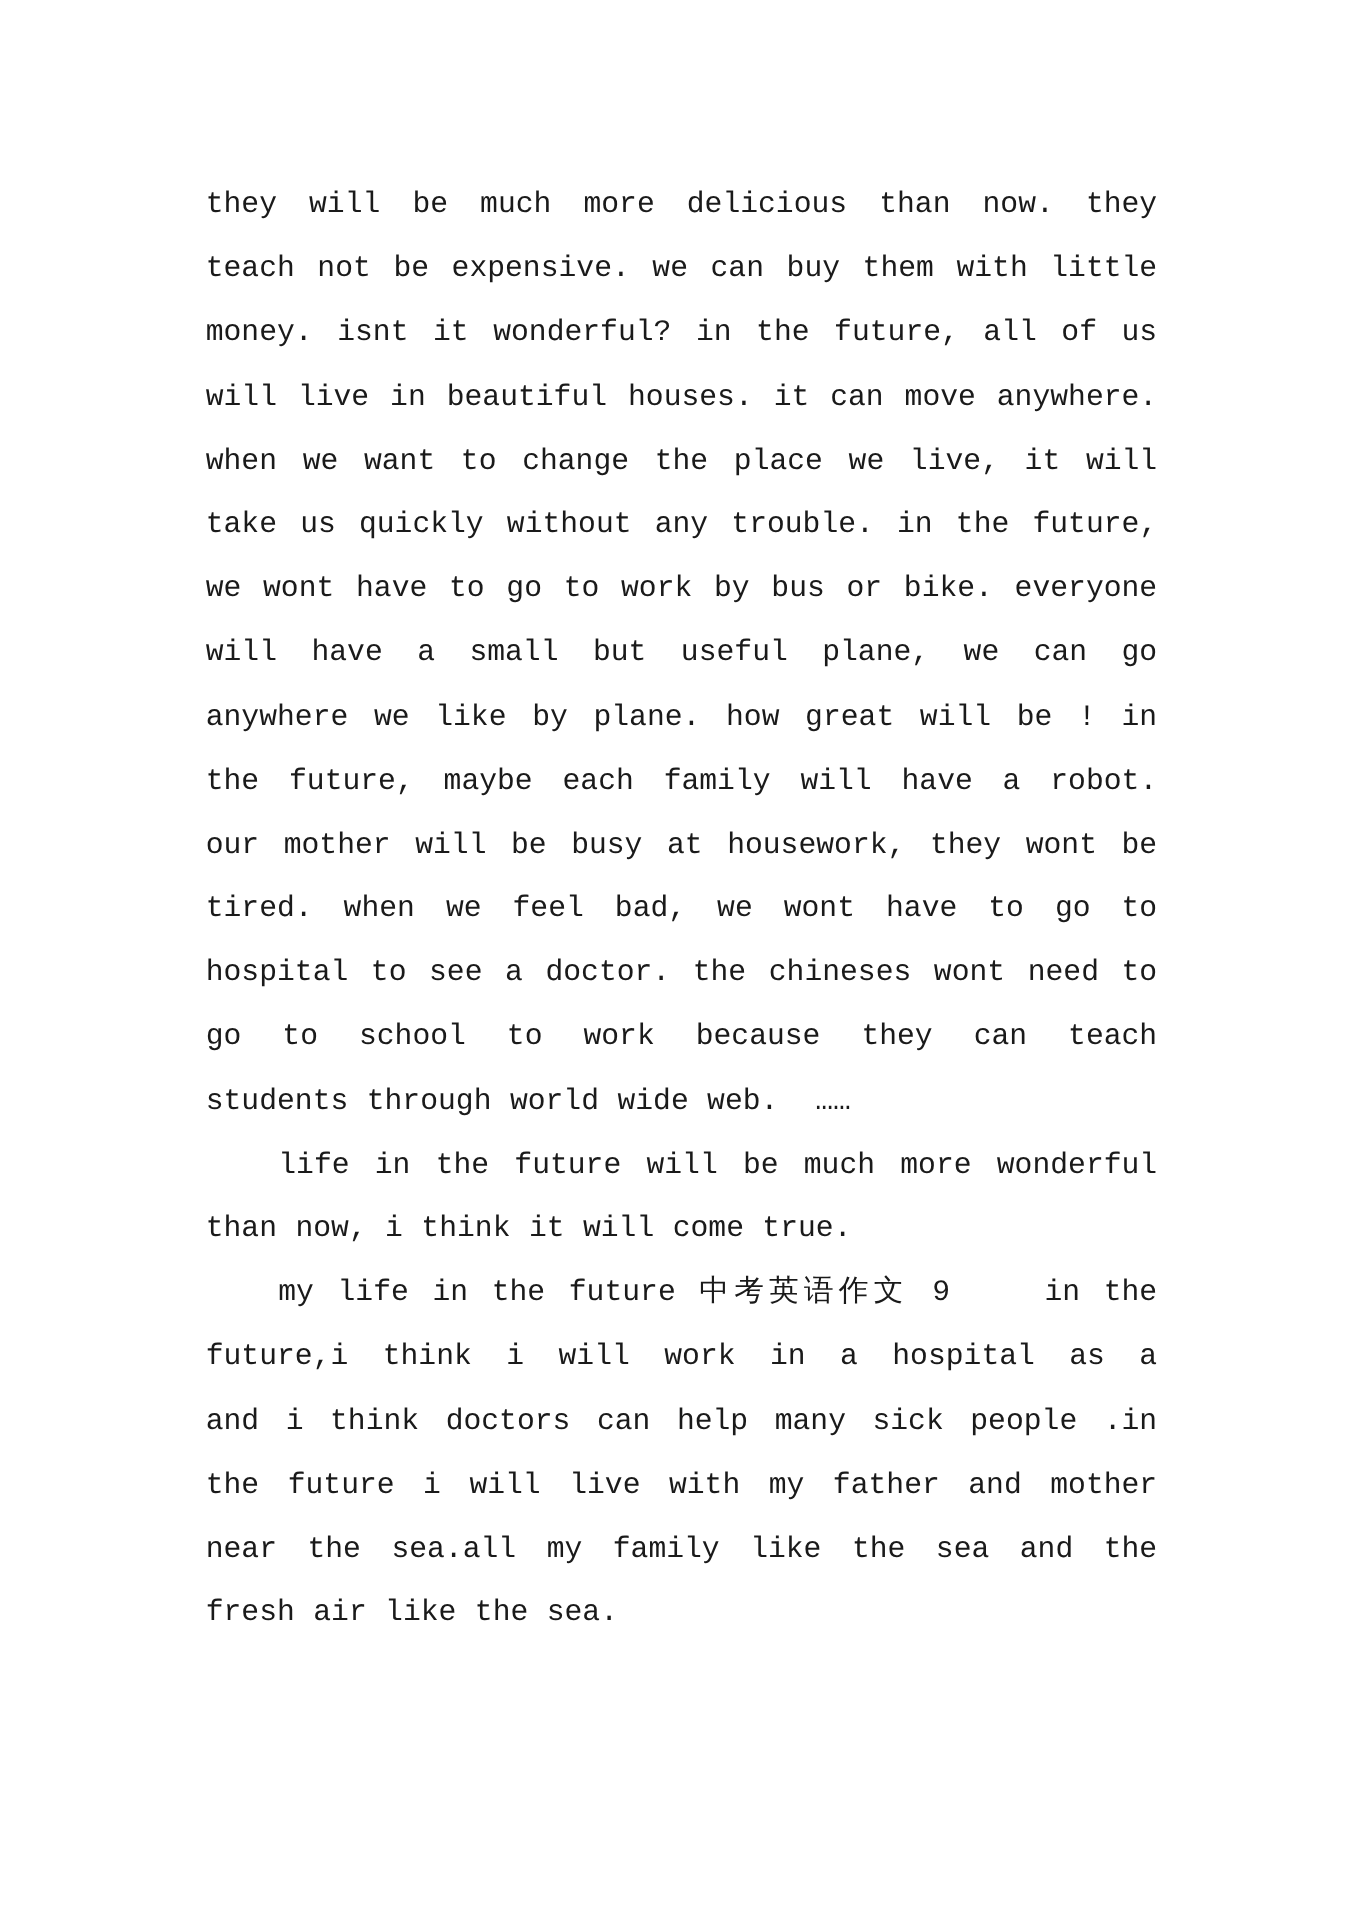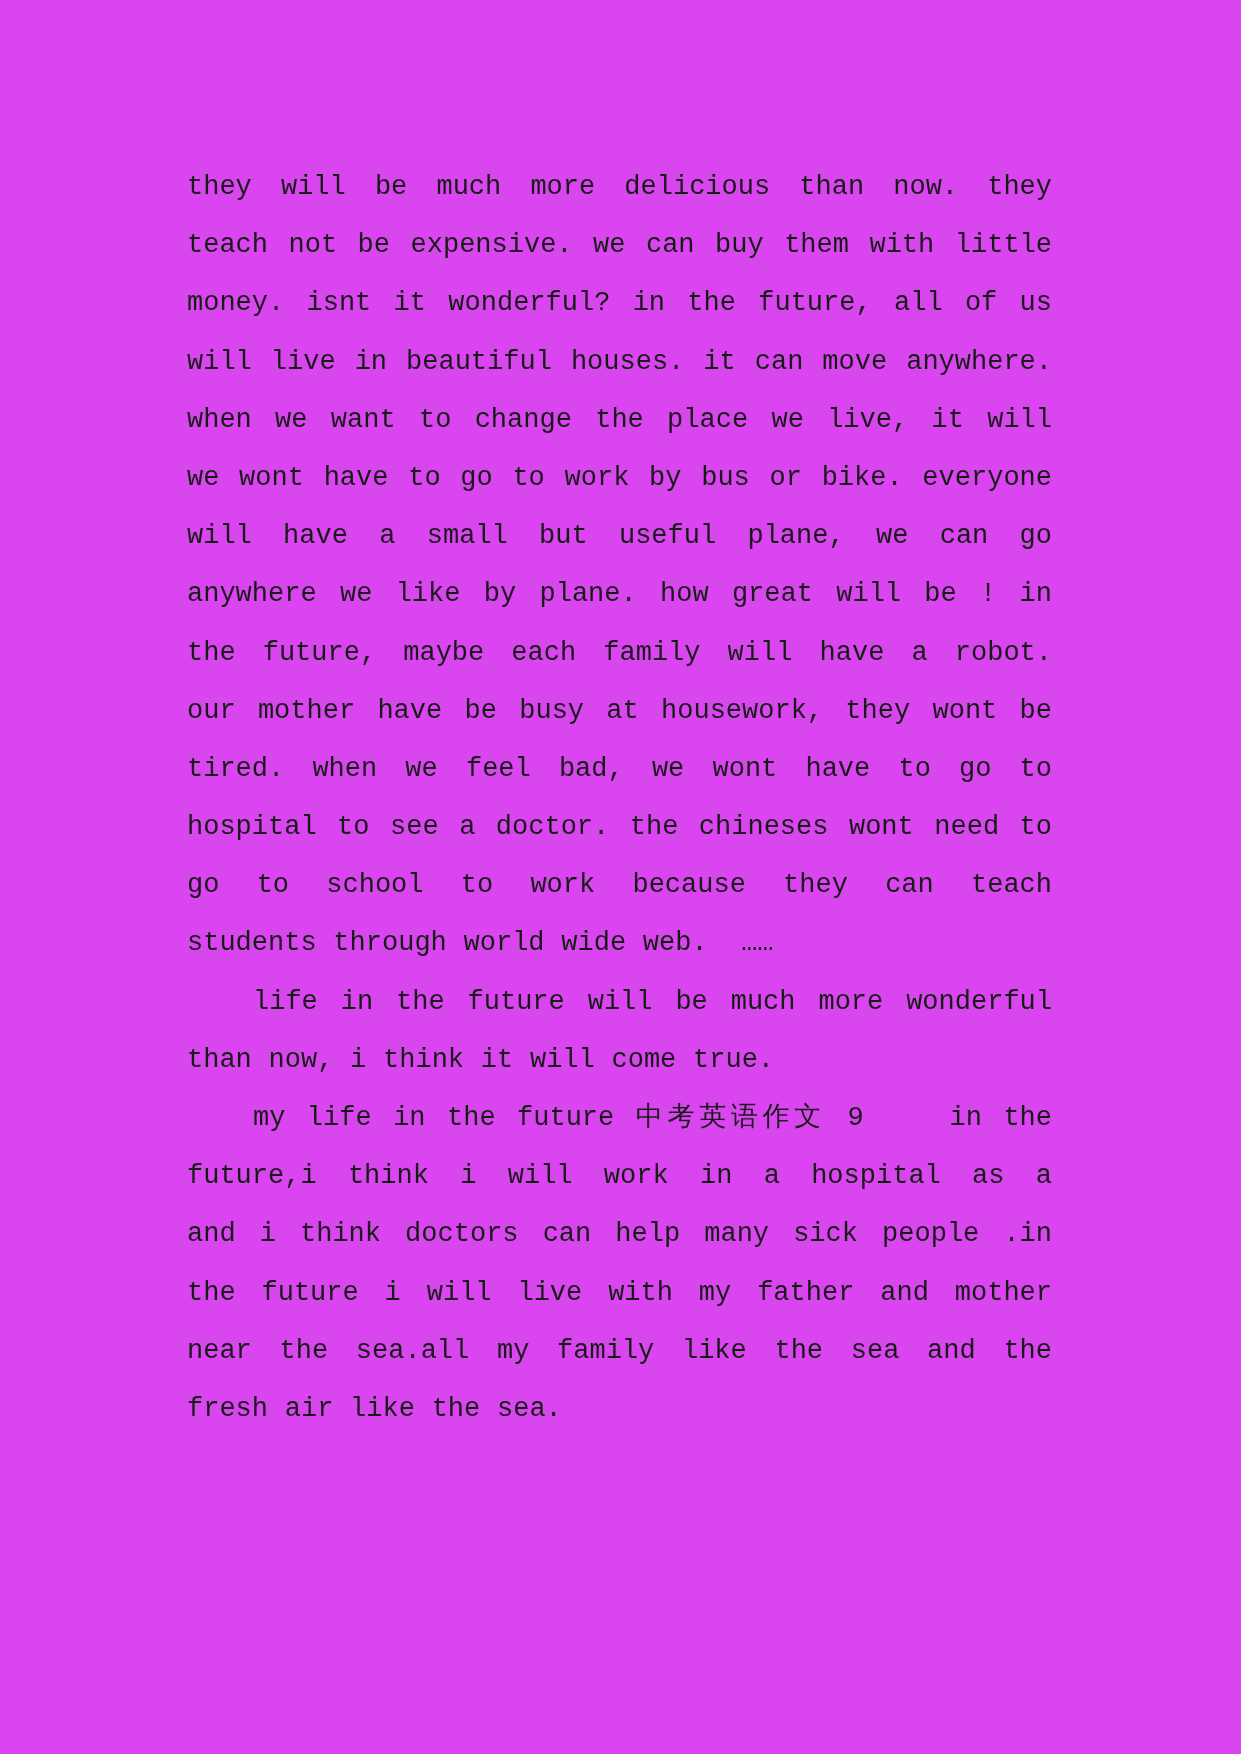--- a/index.html
+++ b/index.html
@@ -38,32 +38,33 @@
   }
   .line.para-end {
     text-align: center;
     text-align-last: left;
     -moz-text-align-last: left;
   }
 </style>
 </head>
 <body>
 
-<div class="page" style="background: #d946ef; color: rgb(26, 26, 26);">
+<div class="page" style="background: #ffffff; color: rgb(26, 26, 26);">
   <div class="text-block" id="text-block">
       <div class="line">they will be much more delicious than now. they</div>
       <div class="line">teach not be expensive. we can buy them with little</div>
       <div class="line">money. isnt it wonderful? in the future, all of us</div>
       <div class="line">will live in beautiful houses. it can move anywhere.</div>
       <div class="line">when we want to change the place we live, it will</div>
+      <div class="line">take us quickly without any trouble. in the future,</div>
       <div class="line">we wont have to go to work by bus or bike. everyone</div>
       <div class="line">will have a small but useful plane, we can go</div>
       <div class="line">anywhere we like by plane. how great will be ! in</div>
       <div class="line">the future, maybe each family will have a robot.</div>
-      <div class="line">our mother have be busy at housework, they wont be</div>
+      <div class="line">our mother will be busy at housework, they wont be</div>
       <div class="line">tired. when we feel bad, we wont have to go to</div>
       <div class="line">hospital to see a doctor. the chineses wont need to</div>
       <div class="line">go to school to work because they can teach</div>
       <div class="line para-end">students through world wide web.&nbsp; ……</div>
       <div class="line indent">life in the future will be much more wonderful</div>
       <div class="line para-end">than now, i think it will come true.</div>
       <div class="line indent">my life in the future 中考英语作文 9&nbsp;&nbsp;&nbsp; in the</div>
       <div class="line">future,i think i will work in a hospital as a</div>
       <div class="line">and i think doctors can help many sick people .in</div>
       <div class="line">the future i will live with my father and mother</div>

